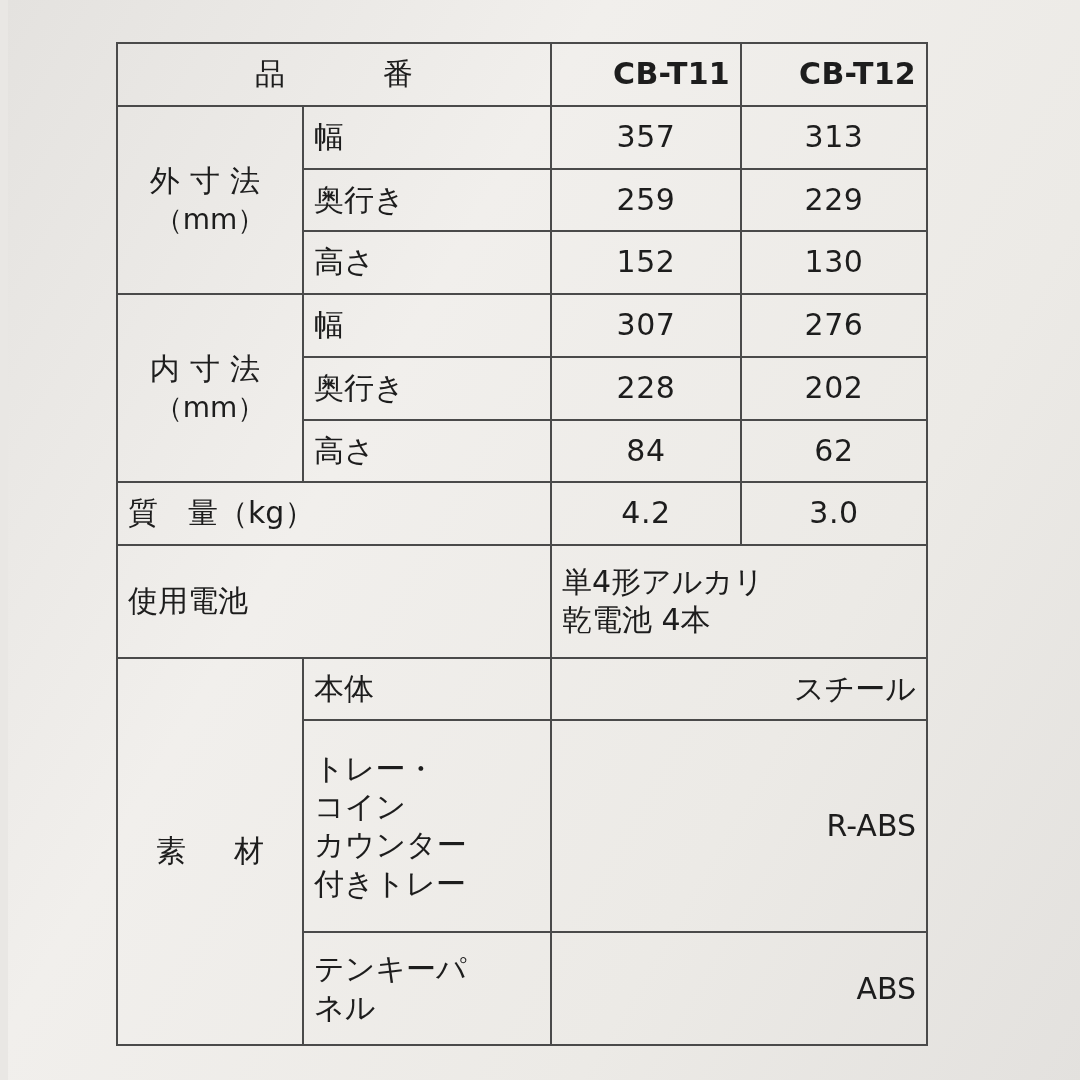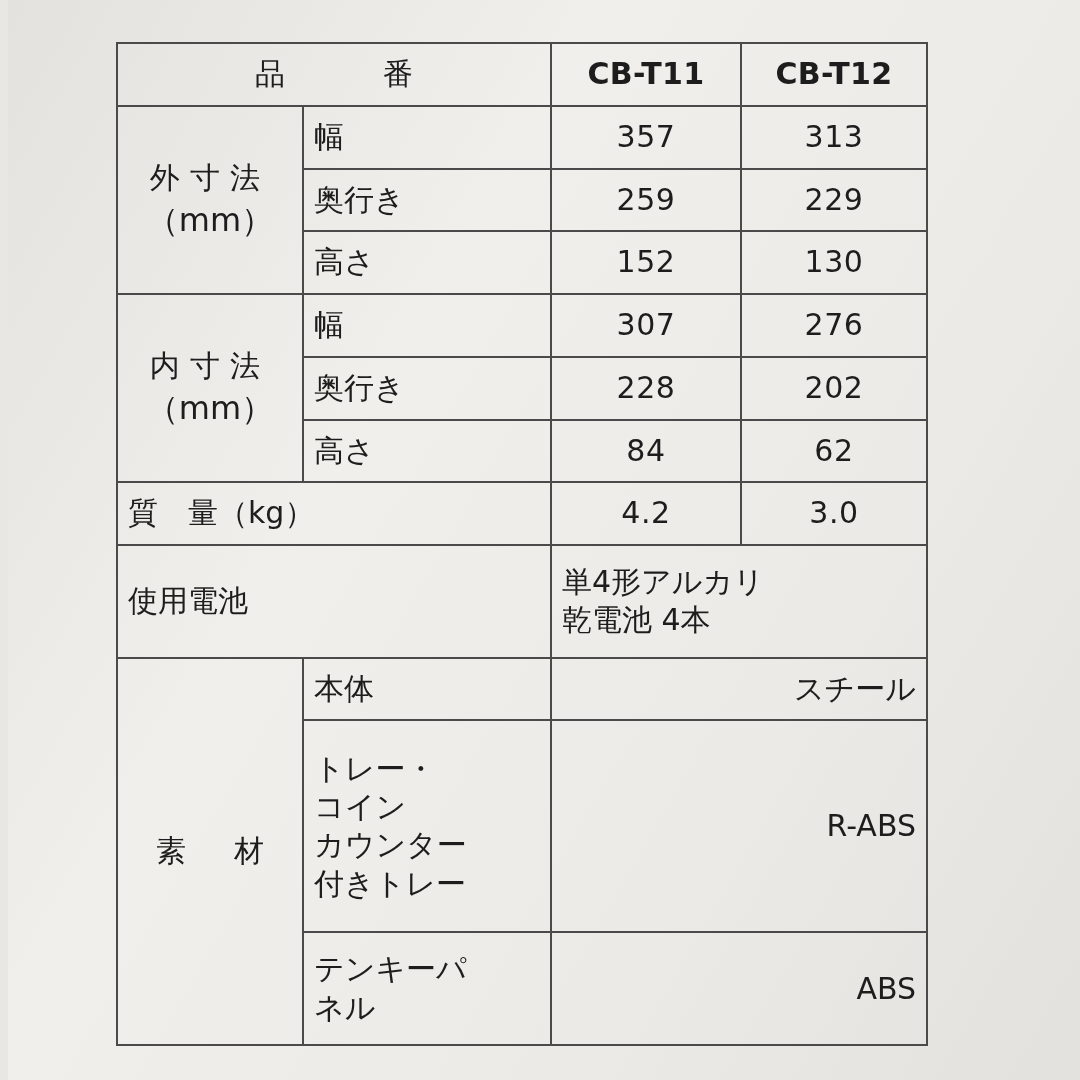--- a/index.html
+++ b/index.html
@@ -57,35 +57,35 @@
 
   .hdr-name {
     font-size: 32px;
     letter-spacing: 0.42em;
     text-indent: 0.42em;
     text-align: center;
   }
   .hdr-model {
     font-weight: bold;
     font-size: 36px;
-    text-align: center;
+    text-align: right;
     letter-spacing: 0.01em;
   }
   .num {
     font-size: 33px;
     text-align: center;
     letter-spacing: 0.02em;
   }
   .grp {
     font-size: 31px;
     text-align: center;
     line-height: 1.24;
   }
   .grp .small {
-    font-size: 32px;
+    font-size: 28px;
     display: block;
     margin-top: 2px;
   }
   .spaced2 {
     letter-spacing: 0.34em;
     text-indent: 0.34em;
   }
   .sub {
     font-size: 31px;
     text-align: left;

